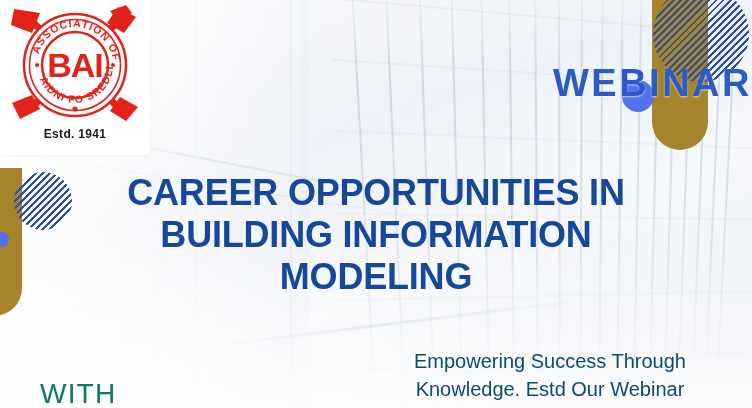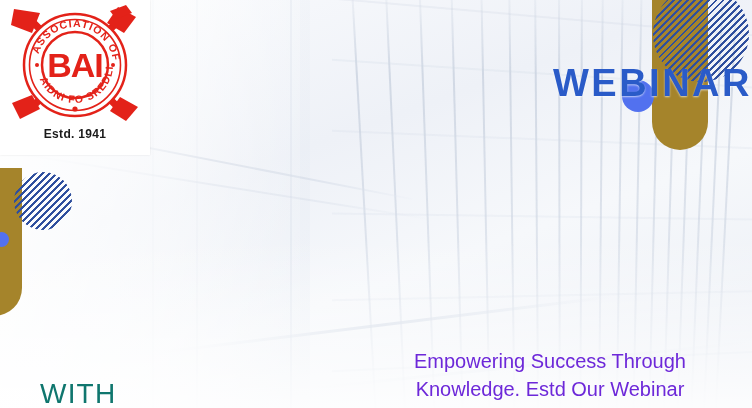--- a/index.html
+++ b/index.html
@@ -187,21 +187,21 @@
     letter-spacing: 1.2px;
     font-family: Liberation Sans, sans-serif;
   }
   .tagline {
     position: absolute;
     right: 22px; top: 347px;
     width: 360px;
     text-align: center;
     font-size: 20px;
     line-height: 28px;
-    color: #6d28d9;
+    color: #0c4a6e;
     font-family: "Liberation Sans", sans-serif;
   }
   .tagline .tg-line { display: block; white-space: nowrap; }
 </style>
 </head>
 <body>
 
 <div id="poster">
 
   <div class="bg-base"></div>
@@ -299,20 +299,25 @@
         <circle cx="69" cy="106" r="2.6" fill="#e32219"></circle>
         <circle cx="31" cy="62" r="2" fill="#e32219"></circle>
         <circle cx="107" cy="62" r="2" fill="#e32219"></circle>
       </svg>
     </span>
     <div class="logo-estd">Estd. 1941</div>
   </div>
 
   <div class="kicker">WEBINAR</div>
 
+  <div class="headline">
+    <span class="hl-line">CAREER OPPORTUNITIES IN</span>
+    <span class="hl-line">BUILDING INFORMATION</span>
+    <span class="hl-line">MODELING</span>
+  </div>
 
   <div class="with-label">WITH</div>
 
   <div class="tagline">
     <span class="tg-line">Empowering Success Through</span>
     <span class="tg-line">Knowledge. Estd Our Webinar</span>
   </div>
 
 </div>
 

